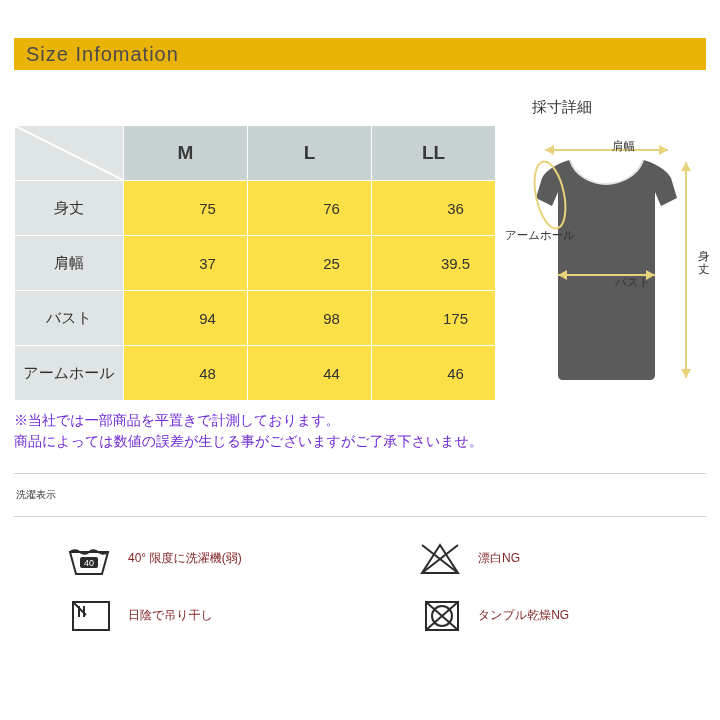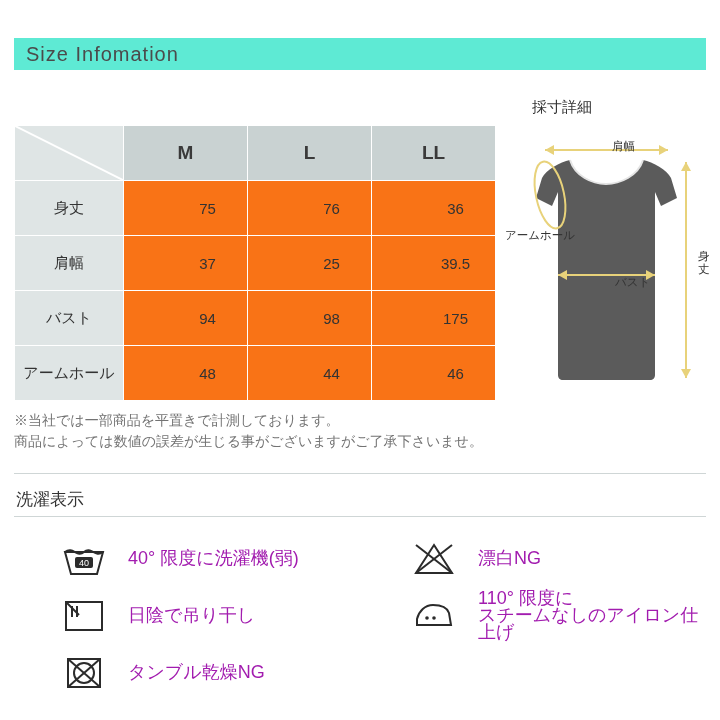--- a/index.html
+++ b/index.html
@@ -23,21 +23,21 @@
     padding: 0;
   }
 
   
   .header-band {
     position: absolute;
     left: 14px;
     top: 38px;
     width: 692px;
     height: 32px;
-    background: #5eead4;
+    background: #eab308;
     display: flex;
     align-items: center;
   }
   .header-band .title {
     font-size: 20px;
     letter-spacing: 1px;
     color: #4b4b4b;
     padding-left: 12px;
     font-weight: normal;
   }
@@ -87,50 +87,50 @@
     font-size: 19px;
     font-weight: bold;
     color: #3a3a3a;
   }
   .size-table tbody th.rowhd {
     background: #dfe5e5;
     font-size: 15px;
     width: 108px;
   }
   .size-table tbody td.val {
-    background: #f97316;
+    background: #fde047;
     font-size: 15px;
     padding-left: 44px;
   }
 
   
   .note {
     position: absolute;
     left: 14px;
     top: 410px;
     font-size: 14px;
-    color: #737373;
+    color: #6d28d9;
     line-height: 21px;
   }
 
   
   .divider {
     position: absolute;
     left: 14px;
     top: 473px;
     width: 692px;
     height: 1px;
     background: #cfd6d6;
   }
 
   
   #label-wash {
     left: 16px;
     top: 488px;
-    font-size: 17px;
+    font-size: 10px;
   }
   .wash-underline {
     position: absolute;
     left: 14px;
     top: 516px;
     width: 692px;
     height: 1px;
     background: #cfd6d6;
   }
 
@@ -146,26 +146,26 @@
   .wash-item {
     display: flex;
     align-items: center;
   }
   .wash-icon {
     width: 56px;
     min-width: 56px;
     height: 46px;
     display: flex;
     align-items: center;
-    justify-content: center;
+    justify-content: flex-end;
     margin-left: 42px;
   }
   .wash-text {
-    font-size: 18px;
-    color: #a21caf;
+    font-size: 12px;
+    color: #7f1d1d;
     line-height: 17px;
     margin-left: 16px;
   }
   .wash-text .l2 { display: block; }
 
   
   .illus {
     position: absolute;
     left: 500px;
     top: 120px;
@@ -312,34 +312,20 @@
           <line x1="9" y1="9" x2="9" y2="20" stroke="#2b2b2b" stroke-width="2"></line>
           <line x1="14" y1="9" x2="14" y2="20" stroke="#2b2b2b" stroke-width="2"></line>
           <path d="M3 5 L16 18" stroke="#2b2b2b" stroke-width="2"></path>
         </svg>
       </div>
       <div class="wash-text">
         <span>日陰で吊り干し</span>
       </div>
     </div>
 
-    <div class="wash-item">
-      <div class="wash-icon">
-        <svg width="46" height="34" viewBox="0 0 46 34">
-          <path d="M6 26 L40 26 L38 14 C36 8 30 6 22 6 C14 6 8 12 6 20 Z" fill="none" stroke="#2b2b2b" stroke-width="2"></path>
-          <line x1="6" y1="26" x2="40" y2="26" stroke="#2b2b2b" stroke-width="2"></line>
-          <circle cx="16" cy="19" r="1.8" fill="#2b2b2b"></circle>
-          <circle cx="23" cy="19" r="1.8" fill="#2b2b2b"></circle>
-        </svg>
-      </div>
-      <div class="wash-text">
-        <span class="l2">110° 限度に</span>
-        <span class="l2">スチームなしのアイロン仕上げ</span>
-      </div>
-    </div>
 
     <div class="wash-item">
       <div class="wash-icon">
         <svg width="40" height="38" viewBox="0 0 40 38">
           <rect x="4" y="5" width="32" height="28" fill="none" stroke="#2b2b2b" stroke-width="2"></rect>
           <circle cx="20" cy="19" r="10" fill="none" stroke="#2b2b2b" stroke-width="2"></circle>
           <line x1="4" y1="5" x2="36" y2="33" stroke="#2b2b2b" stroke-width="2"></line>
           <line x1="36" y1="5" x2="4" y2="33" stroke="#2b2b2b" stroke-width="2"></line>
         </svg>
       </div>

